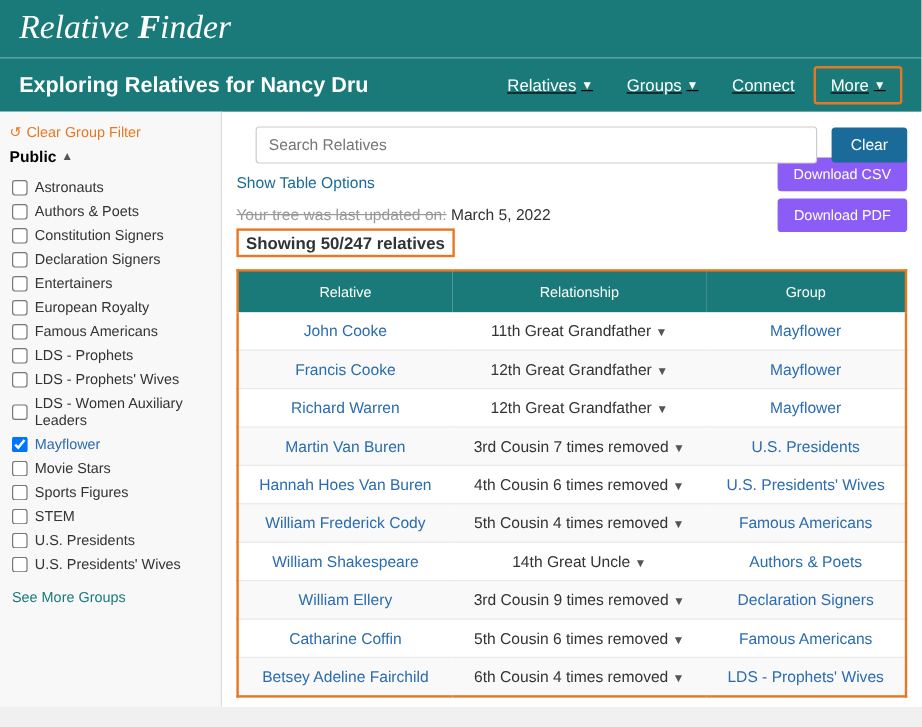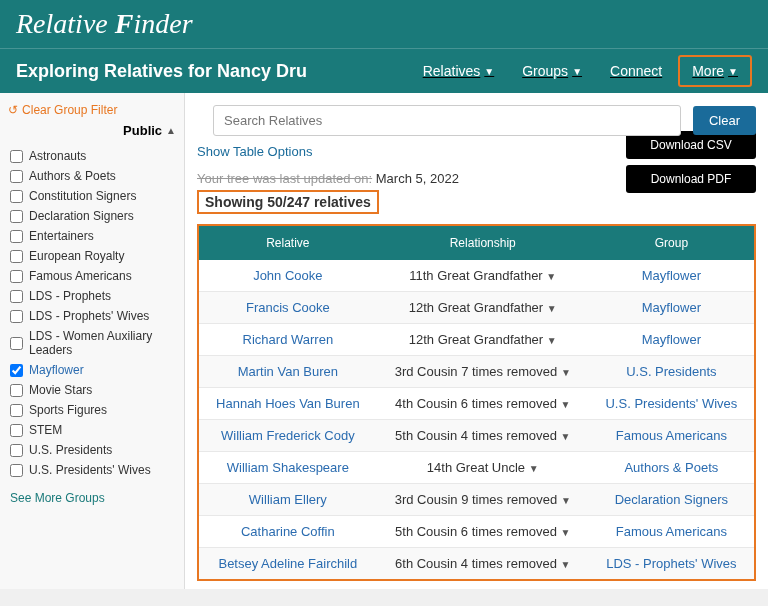--- a/index.html
+++ b/index.html
@@ -81,21 +81,21 @@
       gap: 4px;
       margin-bottom: 6px;
     }
     .public-label {
       text-align: center;
       font-weight: bold;
       font-size: 13px;
       margin-bottom: 8px;
       display: flex;
       align-items: center;
-      justify-content: flex-end;
+      justify-content: flex-start;
       gap: 4px;
     }
     .up-arrow { font-size: 10px; color: #555; }
     .sidebar-item {
       display: flex;
       align-items: center;
       gap: 6px;
       padding: 3px 2px;
       font-size: 12px;
       color: #333;
@@ -171,28 +171,28 @@
     
     .download-area {
       display: flex;
       flex-direction: column;
       gap: 6px;
       float: right;
       margin-top: -40px;
       margin-bottom: 10px;
     }
     .download-btn {
-      background: #000000;
+      background: #8b5cf6;
       color: white;
       border: none;
       padding: 7px 12px;
       border-radius: 3px;
       cursor: pointer;
       font-size: 12px;
-      width: 130px;
+      width: 108px;
       text-align: center;
     }
 
     
     .relatives-table {
       width: 100%;
       border-collapse: collapse;
       border: 2px solid #e87722;
       clear: both;
     }

